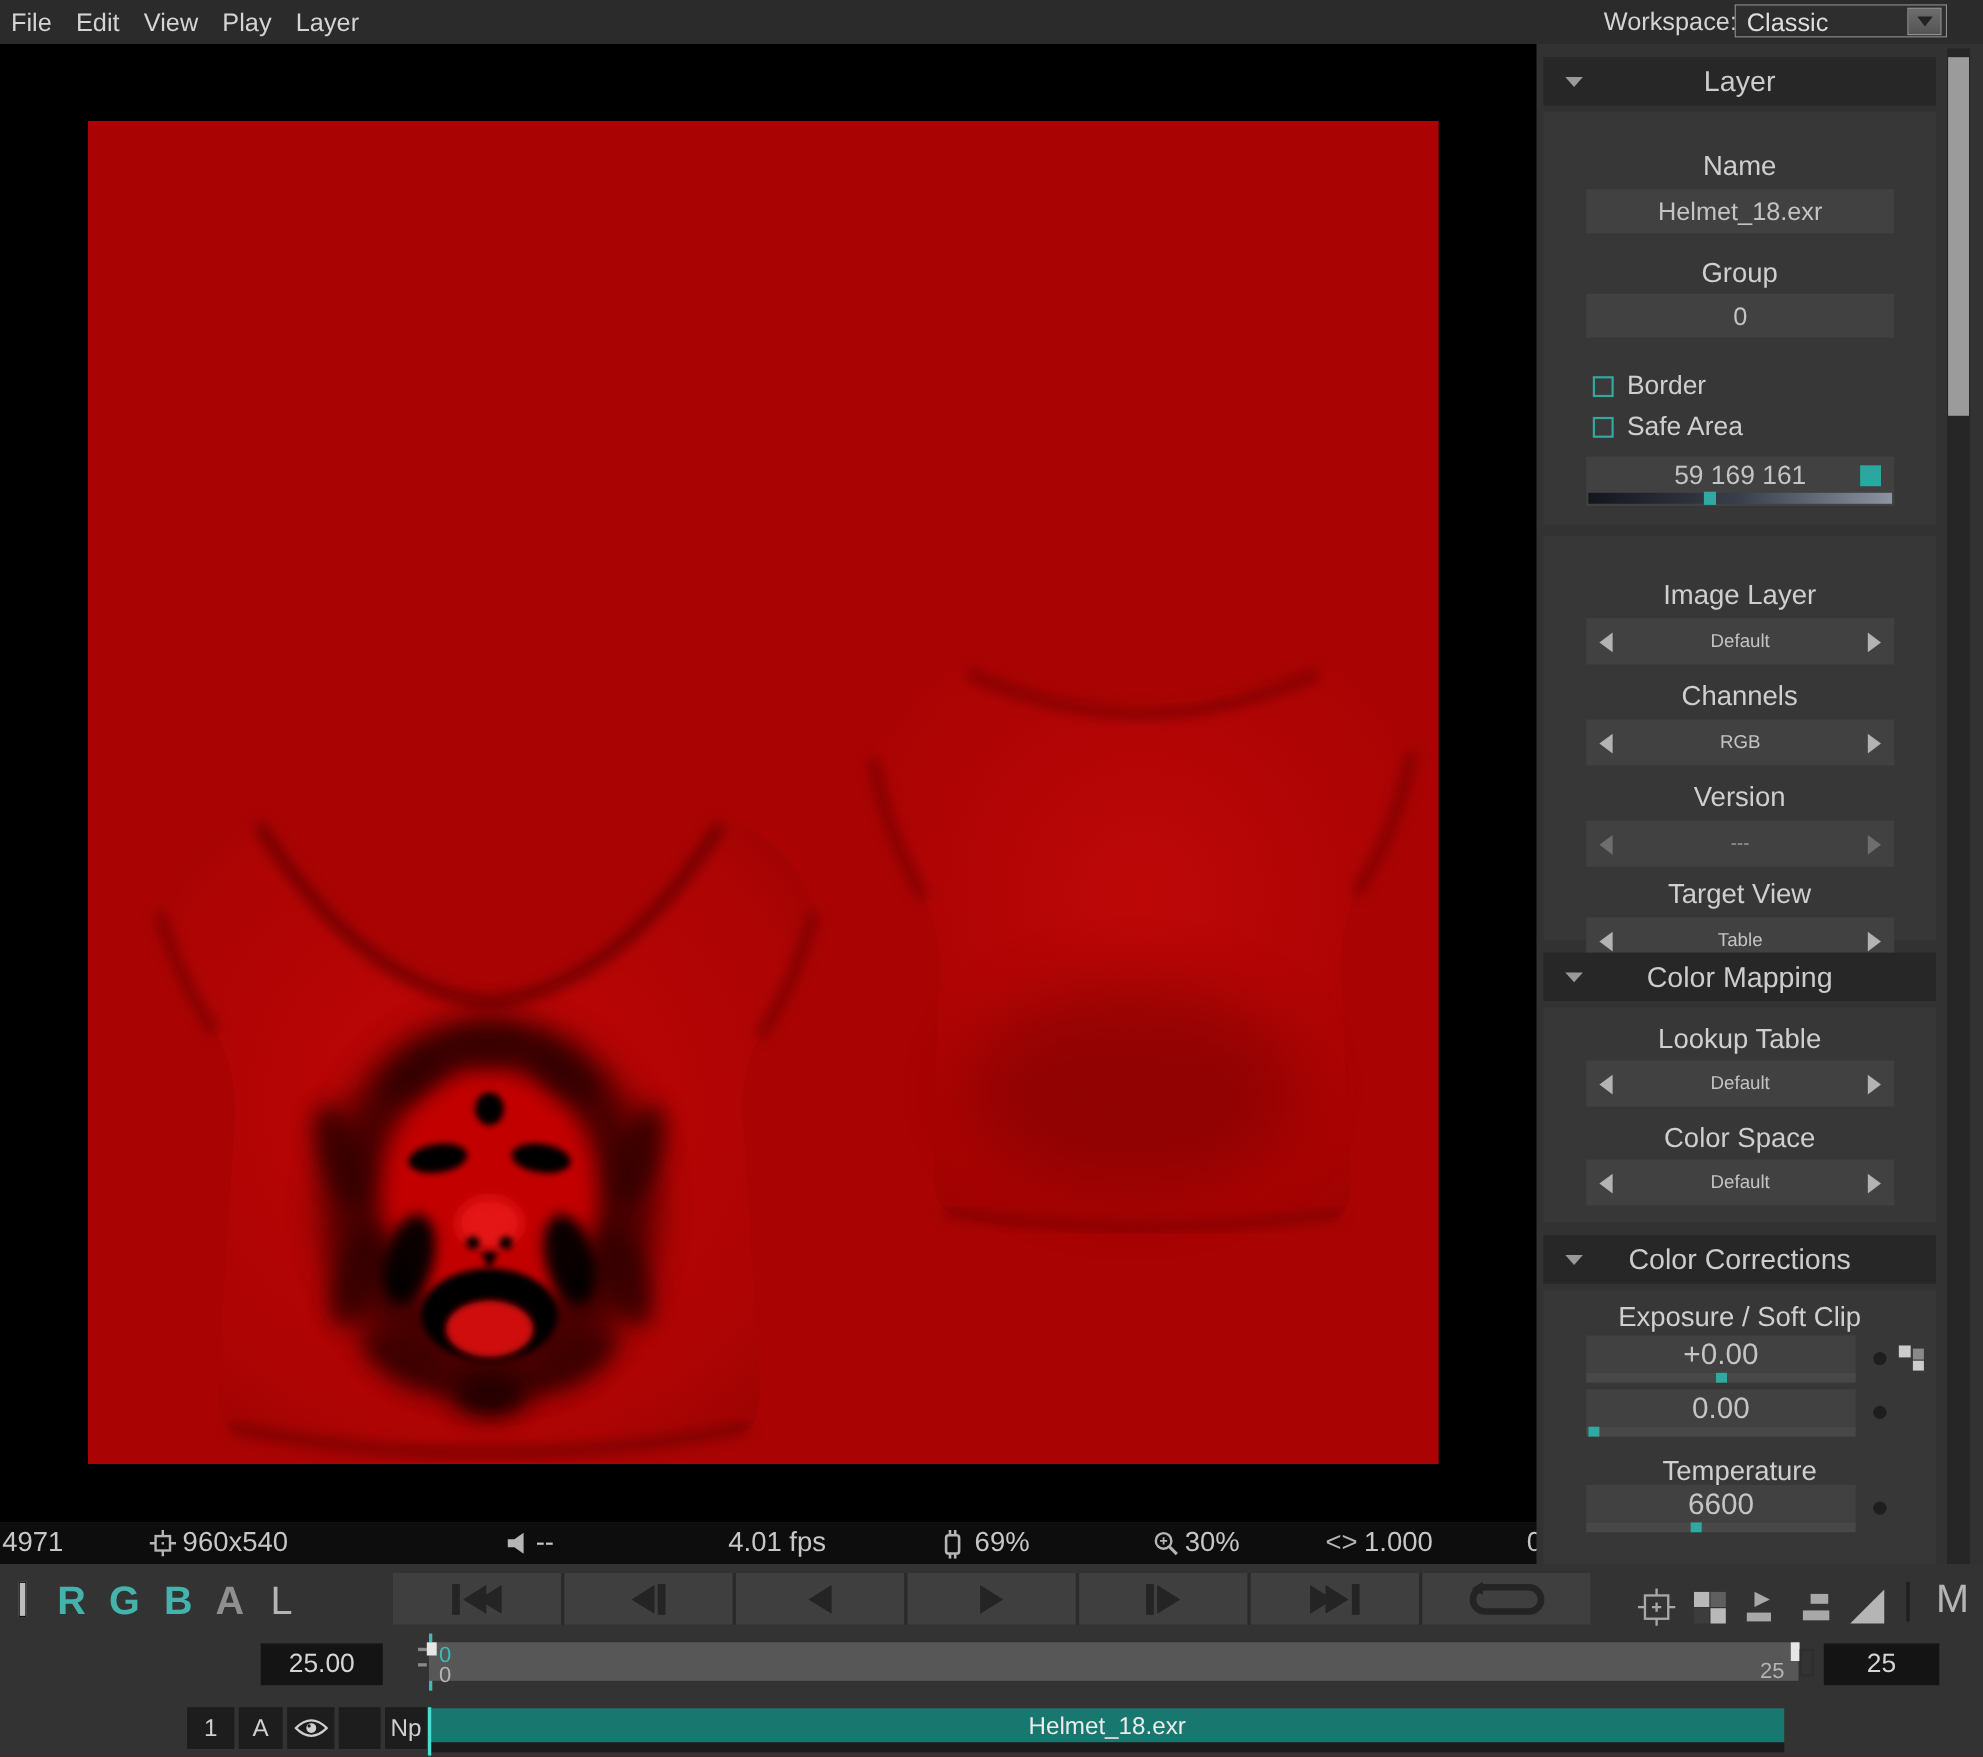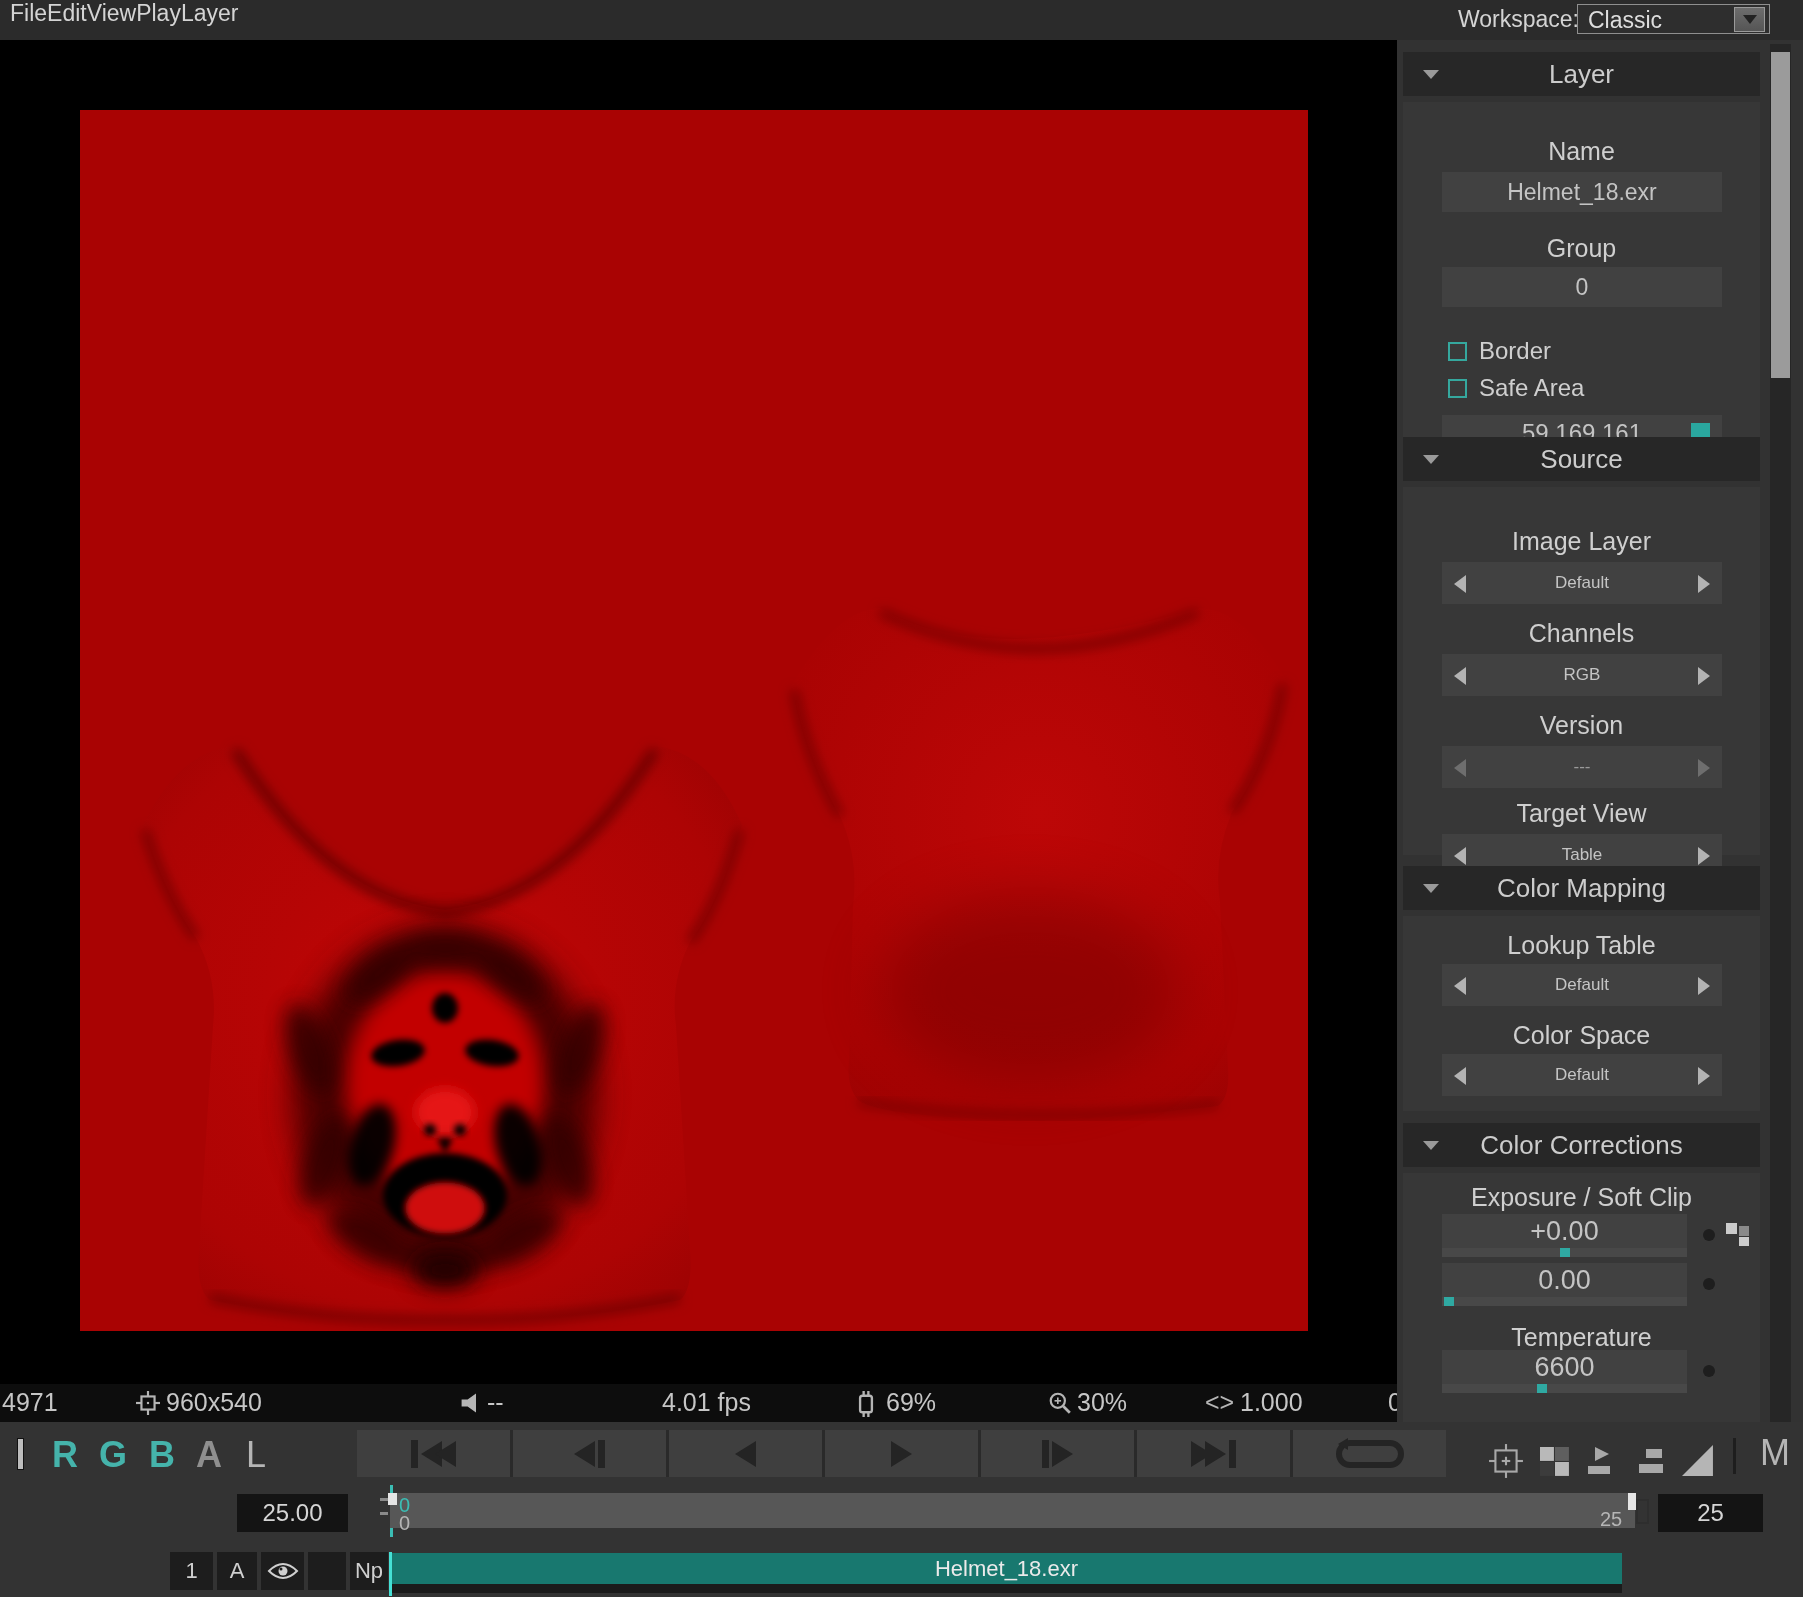--- a/index.html
+++ b/index.html
@@ -3,21 +3,21 @@
 <meta charset="utf-8">
 <style>
   html,body{margin:0;padding:0;}
   body{
     width:1803px;height:1597px;position:relative;overflow:hidden;
     background:#333333;font-family:"Liberation Sans",sans-serif;
     color:#c9c9c9;-webkit-font-smoothing:antialiased;
   }
   .abs{position:absolute;}
   
-  .menubar{left:0;top:0;width:1803px;height:40px;background:#2b2b2b;display:flex;padding-left:10px;box-sizing:border-box;font-size:23px;color:#d4d4d4;}
+  .menubar{left:0;top:0;width:1803px;height:40px;background:#2b2b2b;display:flex;align-items:center;gap:22px;padding-left:10px;box-sizing:border-box;font-size:23px;color:#d4d4d4;}
   .menu-item{cursor:default;}
   .ws-label{left:1458px;top:6px;font-size:23px;color:#d4d4d4;}
   .ws-combo{left:1577px;top:4px;width:193px;height:30px;border:1px solid #8f8f8f;background:#2e2e2e;color:#dedede;font-size:23px;line-height:30px;padding-left:10px;box-sizing:border-box;}
   .ws-arrow-btn{left:1734px;top:7px;width:31px;height:25px;background:linear-gradient(#6d6d6d,#555555);border:1px solid #9a9a9a;display:flex;align-items:center;justify-content:center;box-sizing:border-box;}
   .ws-arrow-btn .tri{width:0;height:0;border-left:7px solid transparent;border-right:7px solid transparent;border-top:9px solid #222;}
   
   .viewport{left:0;top:40px;width:1397px;height:1344px;background:#000;}
   .red-image{left:80px;top:110px;width:1228px;height:1221px;}
   
   .statusbar{left:0;top:1384px;width:1397px;height:38px;background:#0d0d0d;color:#c6c6c6;font-size:25px;overflow:hidden;}
@@ -237,24 +237,20 @@
     </div>
     <div class="colorbox" style="top:313px">
       <div class="val">59 169 161</div>
       <div class="swatch" style="background:#2aa79f"></div>
       <div class="grad">
         <div class="grad-handle" style="left:105px"></div>
       </div>
     </div>
   </div>
 
-  <div class="sec-header" style="top:397px">
-    <div class="sec-tri"></div>
-    <span>Source</span>
-  </div>
   <div class="sec-body" style="top:447px;height:368px">
     <div class="plabel" style="top:40px">Image Layer</div>
     <div class="selector" style="top:75px">
       <div class="sel-arrow-l"></div>
       <span>Default</span>
       <div class="sel-arrow-r"></div>
     </div>
     <div class="plabel" style="top:132px">Channels</div>
     <div class="selector" style="top:167px">
       <div class="sel-arrow-l"></div>

